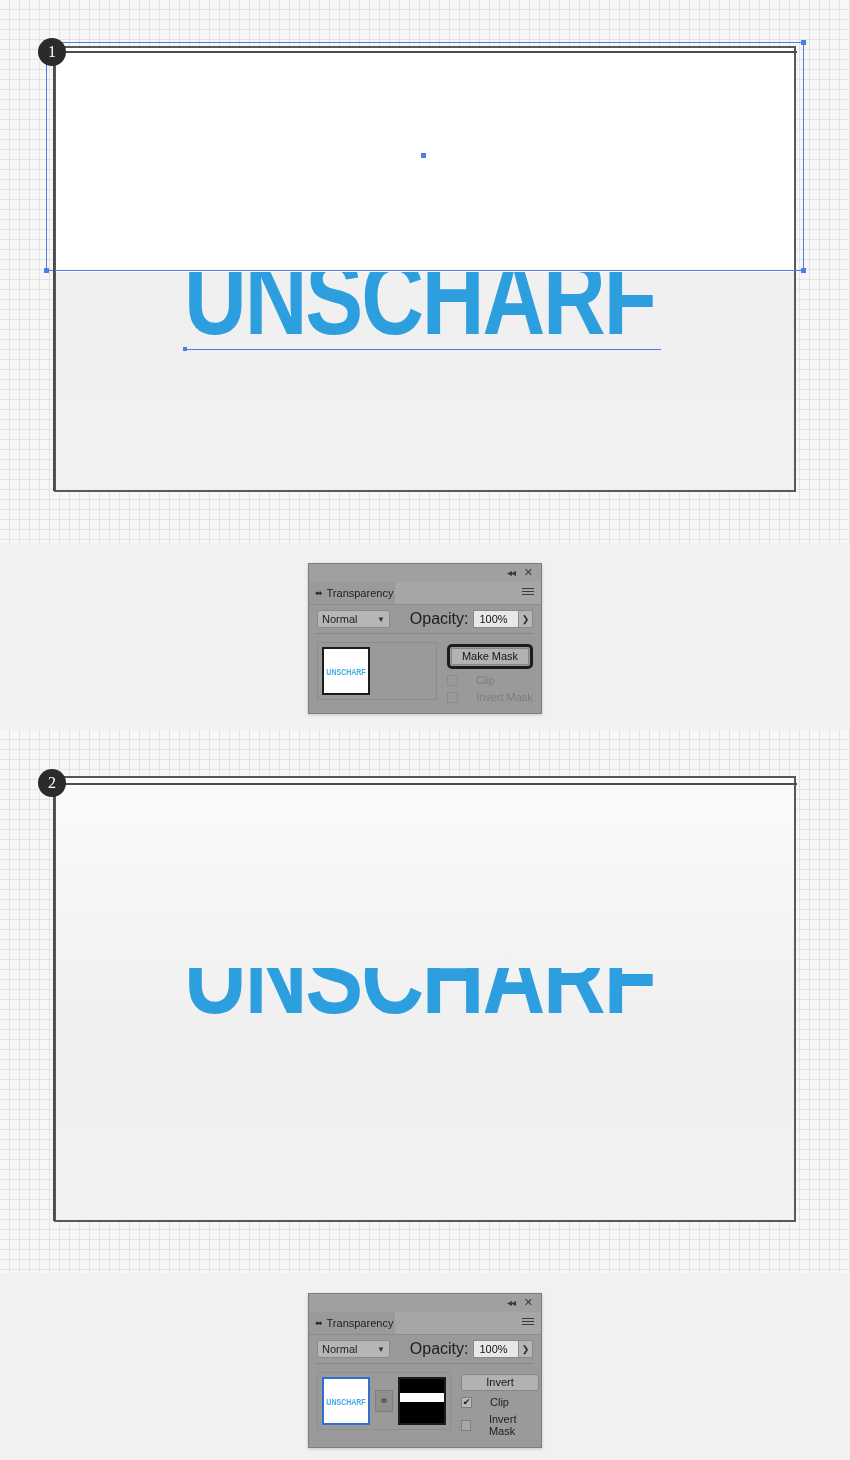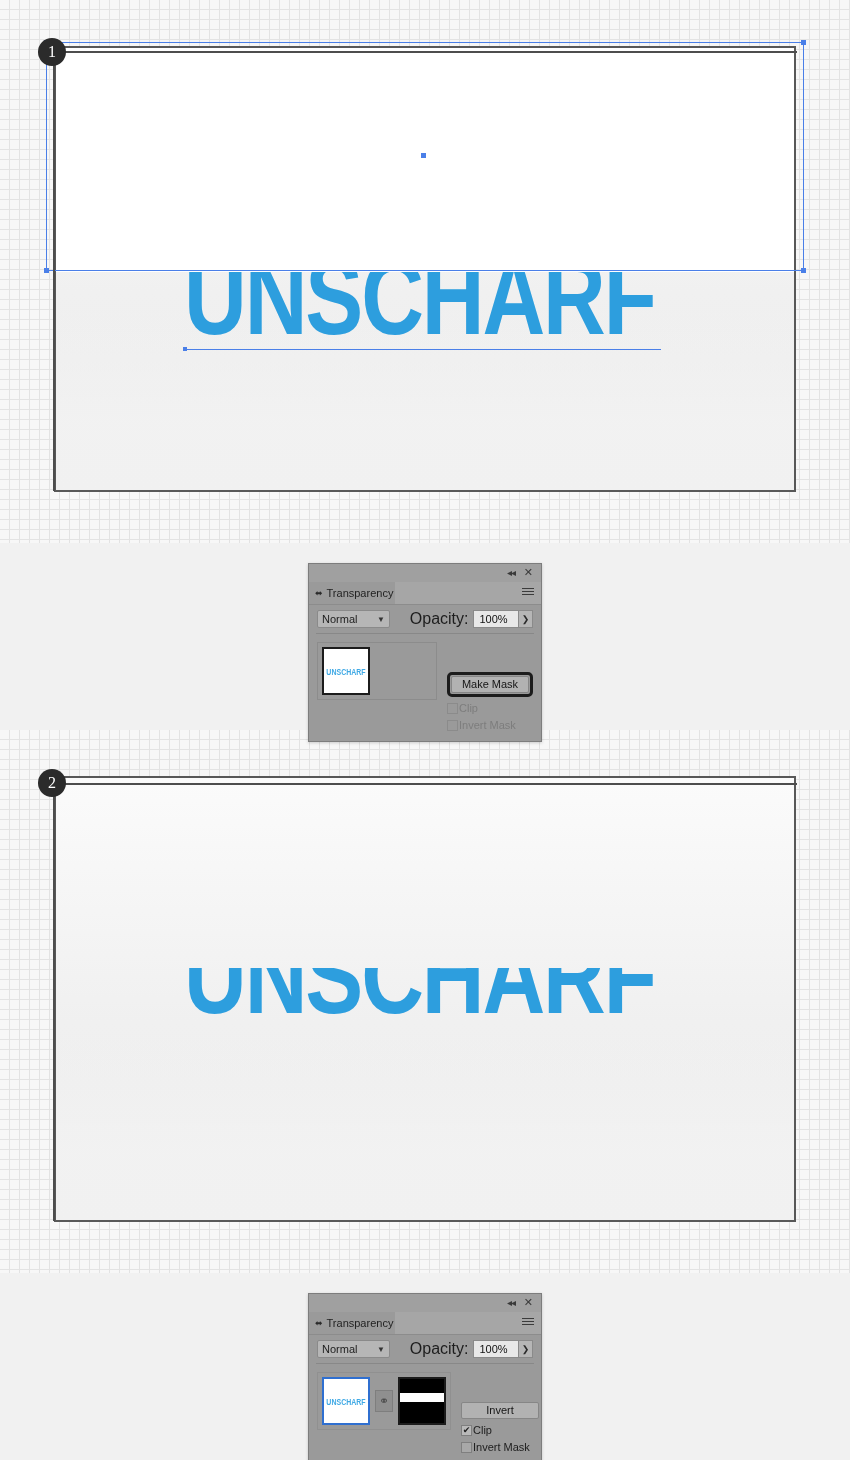--- a/index.html
+++ b/index.html
@@ -188,33 +188,33 @@
   }
   .maskthumb{
     width:48px;height:48px;border:2px solid #1c1c1c;box-sizing:border-box;
     background:
       linear-gradient(to bottom,
         #000 0%, #000 31%,
         #fff 31%, #fff 52%,
         #000 52%, #000 100%);
   }
   .rightcol{
-    margin-left:10px;display:flex;flex-direction:column;gap:5px;padding-top:2px;margin-top:28px;
+    margin-left:10px;display:flex;flex-direction:column;gap:5px;padding-top:2px;
   }
   .btn{
     width:78px;height:17px;background:#b2b2b2;
     border:1px solid #868686;border-radius:2px;box-sizing:border-box;
     font-size:11px;color:#151515;text-align:center;line-height:15px;
   }
   .btn-wrap{position:relative;display:inline-block;}
   .btn-wrap.hl{
     border:3px solid #1c1c1c;border-radius:5px;padding:1px;
     background:#9a9a9a;
   }
-  .chk{display:flex;align-items:center;gap:1px;font-size:11px;}
+  .chk{display:flex;align-items:center;gap:18px;font-size:11px;}
   .chkbox{
     width:11px;height:11px;background:#b9b9b9;border:1px solid #7f7f7f;
     box-sizing:border-box;display:flex;align-items:center;justify-content:center;
     font-size:9px;color:#222;line-height:9px;
   }
   .chkbox.empty{background:#a8a8a8;}
   .dim{color:#7d7d7d;}
   .dim .chkbox{background:#9a9a9a;border-color:#8b8b8b;}
 </style>
 </head>

